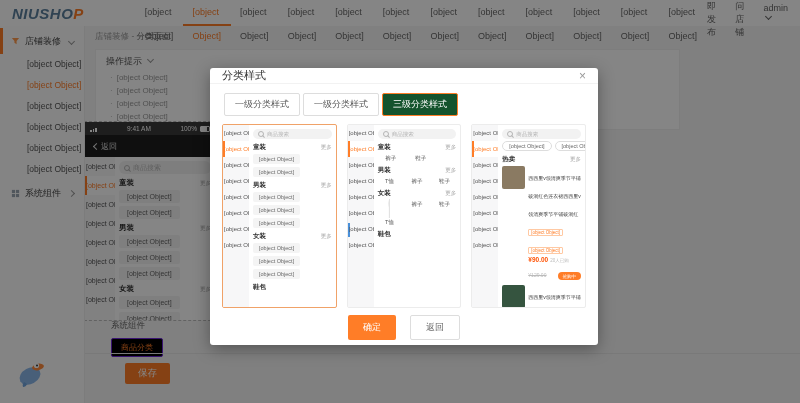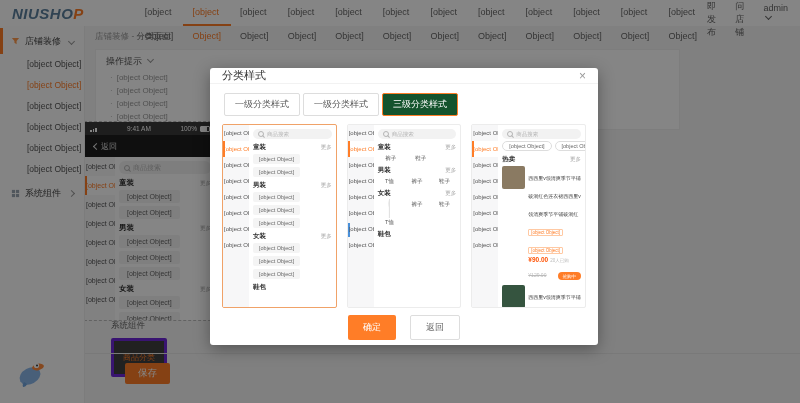--- a/index.html
+++ b/index.html
@@ -97,21 +97,21 @@
   .price{color:#ff5000;font-size:6.5px;font-weight:bold;}
   .sold{color:#bbb;font-size:4.5px;}
   .orig{color:#bbb;font-size:5px;text-decoration:line-through;}
   .w{display:none;position:absolute;right:0;bottom:1px;}
   .prod[data-action="badge"] .w-badge{display:inline-block;background:#ff7d27;color:#fff;font-size:4.5px;border-radius:6px;padding:1.5px 5px;}
   .bluebar{position:absolute;left:0;top:98px;width:2px;height:14px;background:#4a90d9;}
 
   
   .syspanel{position:absolute;left:16px;top:294px;width:160px;padding-left:10px;}
   .syspanel .plabel{font-size:8.5px;color:#666;}
-  .comp-btn{display:inline-block;margin-top:6px;border:3px solid #6d28d9;color:#ff7d27;background:#404040;font-size:8px;padding:11px 9px;border-radius:2px;}
+  .comp-btn{display:inline-block;margin-top:6px;border:1px solid #6d28d9;color:#ff7d27;background:#000000;font-size:8px;padding:3px 9px;border-radius:2px;}
   .divider{position:absolute;left:0;top:327px;width:100%;height:1px;background:#e9e9e9;}
   .save-btn{position:absolute;left:40px;top:337px;background:#ff7d27;color:#fff;border:none;font-size:9.5px;padding:4px 13px;border-radius:2px;}
   .mascot{position:absolute;left:14px;top:356px;z-index:2;}
 
   
   .overlay{position:absolute;inset:0;background:rgba(0,0,0,.48);z-index:5;}
   .modal{position:absolute;left:210px;top:68px;width:388px;height:277px;background:#fff;border-radius:3px;box-shadow:0 4px 16px rgba(0,0,0,.35);z-index:10;display:flex;flex-direction:column;box-sizing:border-box;}
   .modal-head{height:26px;display:flex;align-items:center;justify-content:space-between;padding:0 12px;border-bottom:1px solid #f2f2f2;}
   .modal-title{font-size:11px;color:#333;text-align:right;}
   .modal-close{font-size:12px;color:#999;line-height:1;cursor:pointer;}

